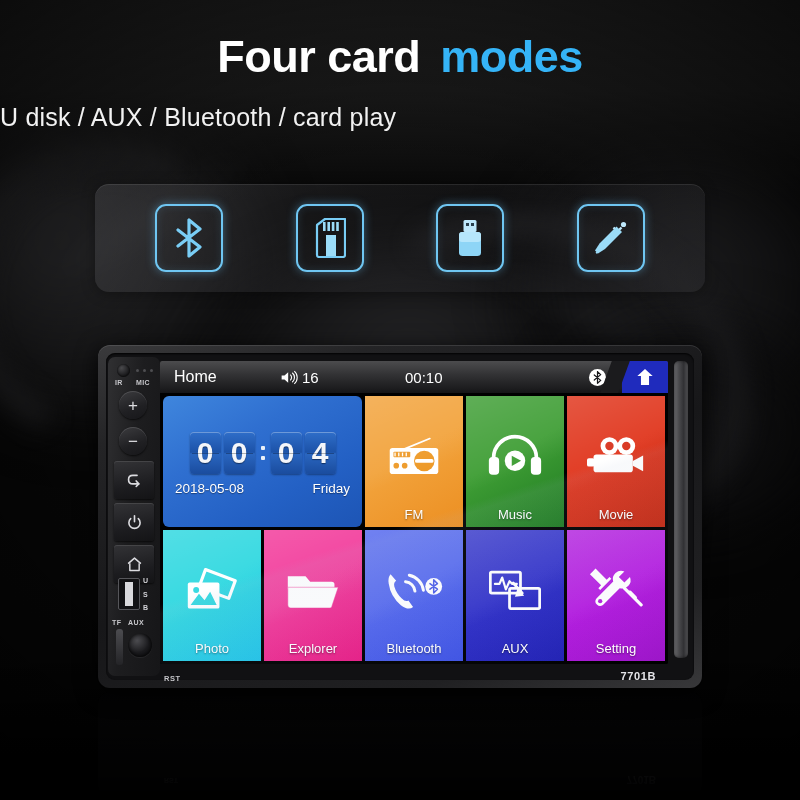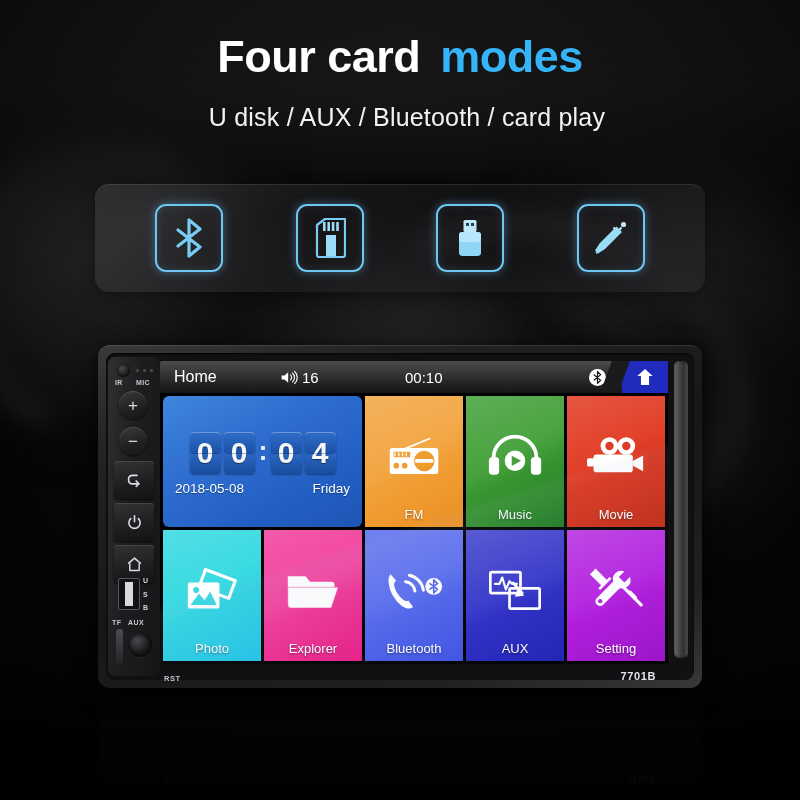--- a/index.html
+++ b/index.html
@@ -37,22 +37,22 @@
   #bg-top-fade { position:absolute; left:0; right:0; top:0; height:200px;
                  background:linear-gradient(180deg,#1f1f1f 0%,#1a1a1a 45%,rgba(16,16,16,0) 100%); }
   #bg-bottom { position:absolute; left:0; right:0; bottom:0; height:150px;
                background:linear-gradient(180deg, rgba(0,0,0,0) 0%, #000 70%); }
 
   
   #headline { position:absolute; left:0; right:0; top:34px; text-align:center;
               font-size:45px; font-weight:bold; letter-spacing:-.5px;
               color:#ffffff; line-height:1; z-index:20; }
   #headline .accent { color:#35b4f7; }
-  #subhead { position:absolute; left:0; right:0; top:103px; text-align:center;
-             font-size:25px; color:#f2f2f2; letter-spacing:.2px; z-index:20;padding-left:14px; }
+  #subhead { position:absolute; left:0; right:0; top:103px; text-align:left;
+             font-size:25px; color:#f2f2f2; letter-spacing:.2px; z-index:20; }
 
   
   #icon-panel { position:absolute; left:95px; top:184px; width:610px; height:108px;
                 border-radius:14px; z-index:15;
                 background:linear-gradient(125deg, rgba(86,86,90,.36) 0%, rgba(52,52,56,.30) 40%,
                            rgba(40,40,44,.26) 70%, rgba(62,62,66,.30) 100%);
                 box-shadow:inset 0 1px 0 rgba(255,255,255,.09), 0 2px 14px rgba(0,0,0,.35);
                 display:flex; align-items:center; justify-content:space-around; padding:0 24px; }
   .mode-icon { width:68px; height:68px; border:2px solid #6fc6f2; border-radius:11px;
                display:flex; align-items:center; justify-content:center;

